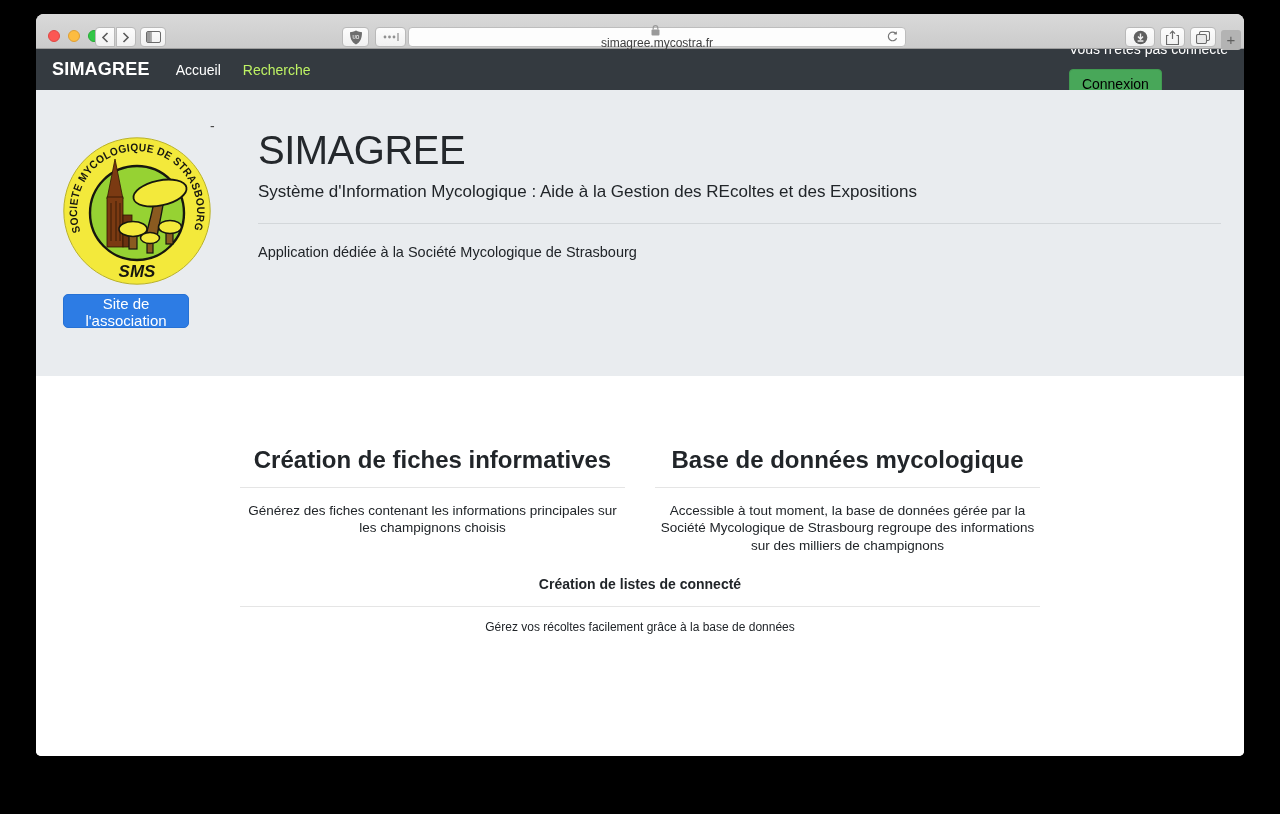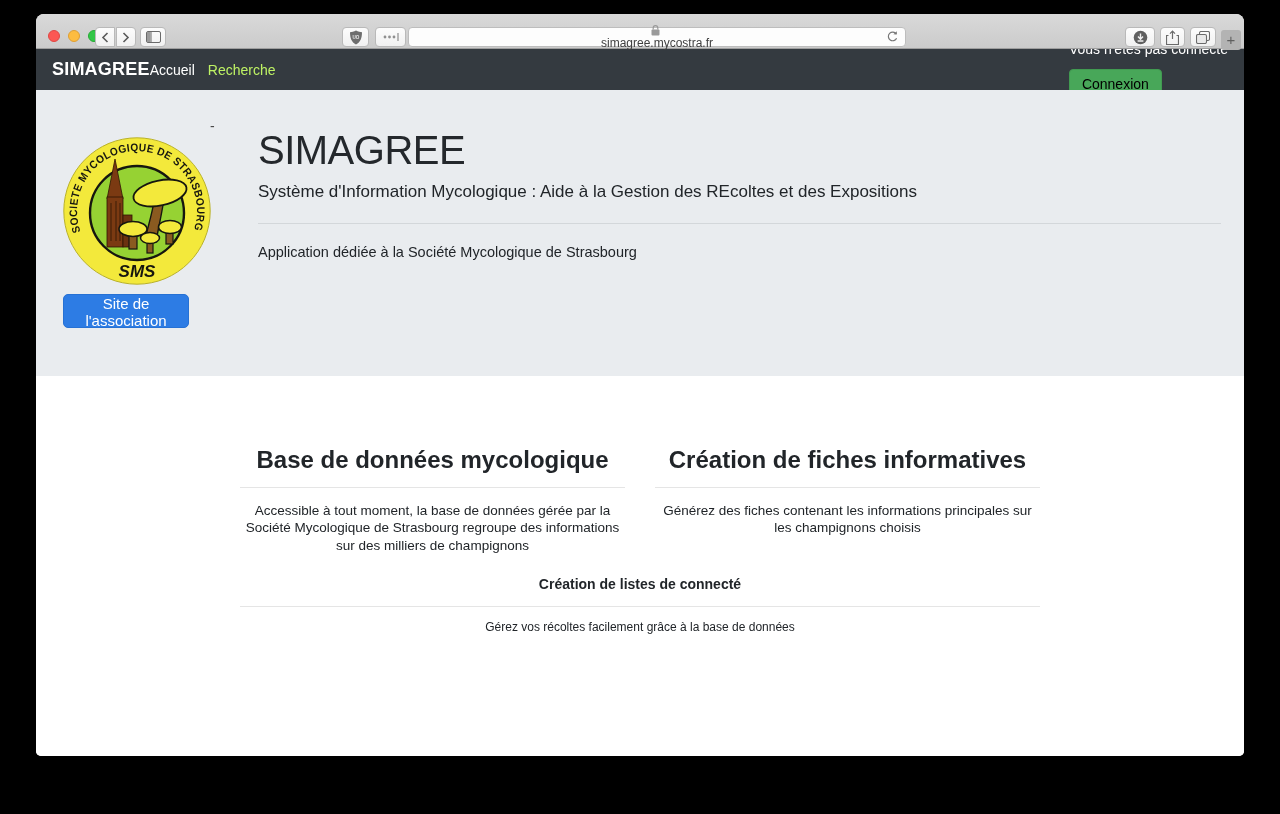--- a/index.html
+++ b/index.html
@@ -55,21 +55,21 @@
     position:absolute; top:16px; left:1185px; width:20px; height:20px;
     background:#b3b3b3; border-radius:3px; color:#5f5f5f;
     font-size:15px; line-height:19px; text-align:center; z-index:4;
   }
   
   .navbar {
     height:41px; flex:0 0 41px; background:#343a40;
     display:flex; align-items:center; padding:0 16px;
   }
   .brand { color:#fff; font-size:18px; font-weight:600; letter-spacing:.2px; }
-  .nav-links { display:flex; gap:13px;text-align:center; }
+  .nav-links { display:flex; margin-left:26px; gap:22px;text-align:center; }
   .nav-link { font-size:14px; color:#fff; }
   .nav-link.muted { color:#bef264; }
   .nav-right { margin-left:auto; display:flex; align-items:flex-start; gap:12px;flex-direction:column; }
   .nav-status { color:#fff; font-size:14px; }
   .btn-connexion {
     background:#48a759; border:1px solid #419a51; color:#000000;
     font-size:14px; padding:6px 12px; border-radius:4px;
     font-family:inherit;
   }
   
@@ -257,28 +257,28 @@
       <p class="jumbo-subtitle">Système d'Information Mycologique : Aide à la Gestion des REcoltes et des Expositions</p>
       <hr class="jumbo-hr">
       <p class="jumbo-desc">Application dédiée à la Société Mycologique de Strasbourg</p>
     </div>
   </header>
 
   <main class="content">
     <div class="container">
       <div class="features">
         <section class="feature-col">
+          <h2>Création de fiches informatives</h2>
+          <hr class="col-hr">
+          <p>Générez des fiches contenant les informations principales sur les champignons choisis</p>
+        </section>
+        <section class="feature-col">
           <h2>Base de données mycologique</h2>
           <hr class="col-hr">
           <p>Accessible à tout moment, la base de données gérée par la Société Mycologique de Strasbourg regroupe des informations sur des milliers de champignons</p>
-        </section>
-        <section class="feature-col">
-          <h2>Création de fiches informatives</h2>
-          <hr class="col-hr">
-          <p>Générez des fiches contenant les informations principales sur les champignons choisis</p>
         </section>
       </div>
 
       <section class="future">
         <div class="future-sub">Création de listes de connecté</div>
         <hr class="full-hr">
         <p class="future-desc">Gérez vos récoltes facilement grâce à la base de données</p>
       </section>
     </div>
   </main>

